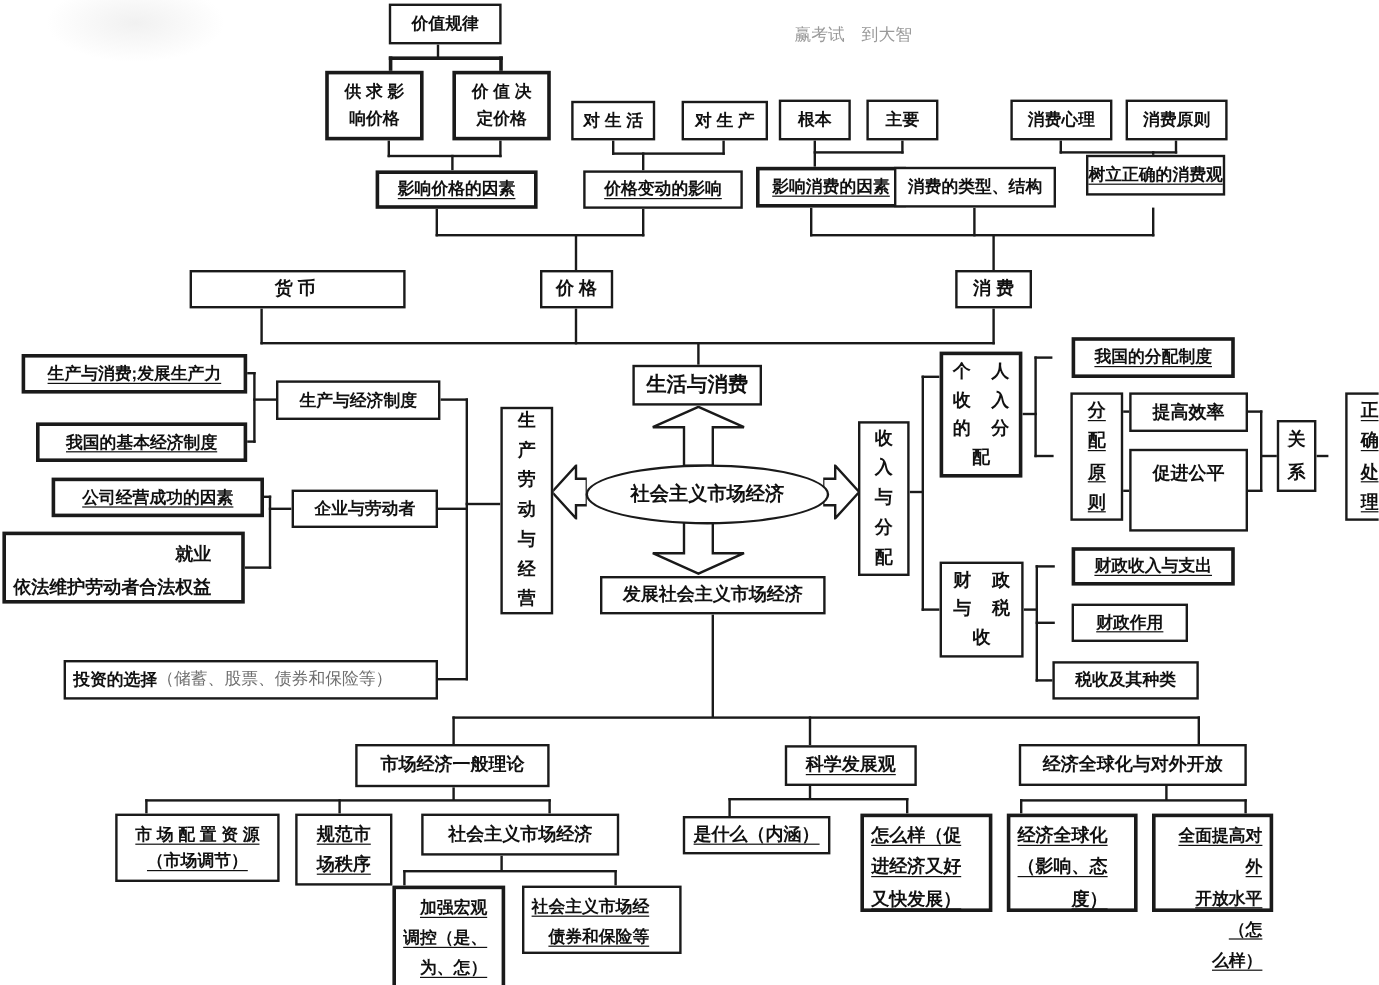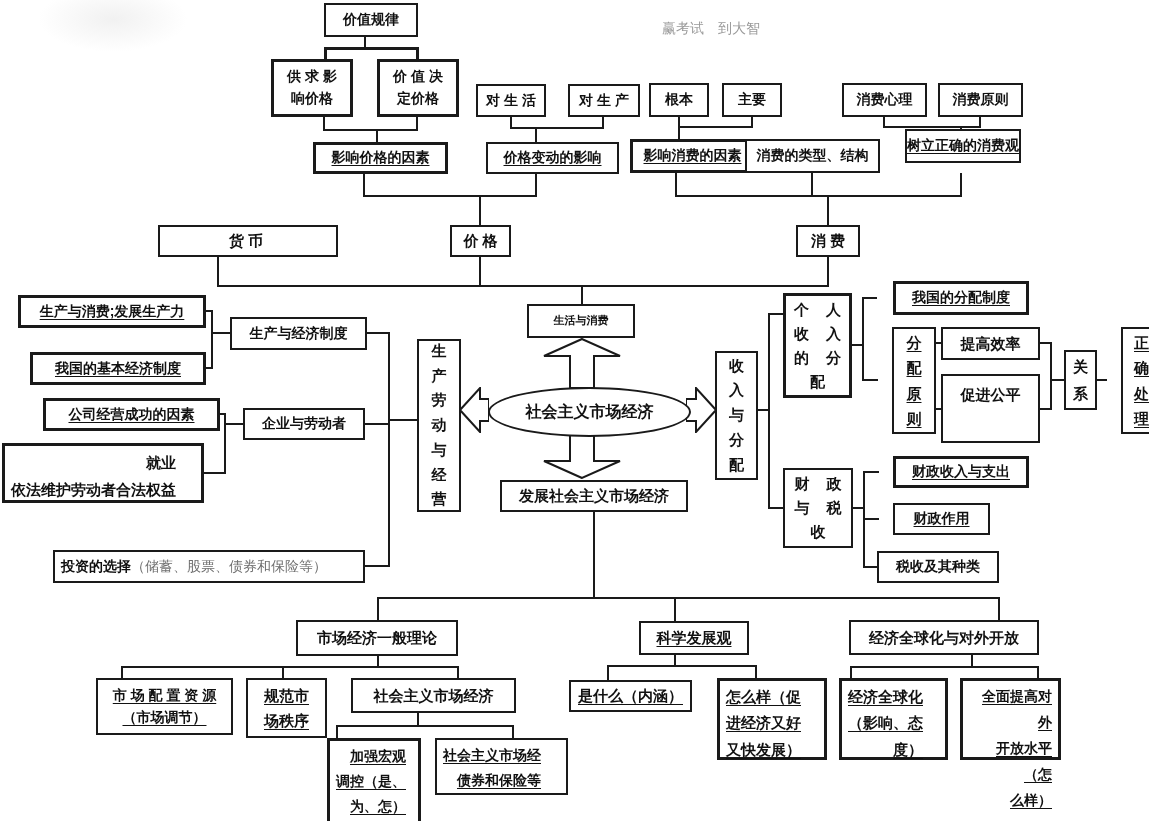--- a/index.html
+++ b/index.html
@@ -152,21 +152,21 @@
   <div class="bx bb u" style="left:297px;top:142px;width:135px;height:32px">影响价格的因素</div>
   <div class="bx u" style="left:470px;top:142px;width:133px;height:32px">价格变动的影响</div>
   <div class="bx bb u" style="left:614px;top:139px;width:125px;height:34px">影响消费的因素</div>
   <div class="bx" style="left:745px;top:139px;width:135px;height:34px">消费的类型、结构</div>
   <div class="bx u" style="left:889px;top:129px;width:116px;height:34px">树立正确的消费观</div>
 
   <div class="bx" style="left:158px;top:225px;width:180px;height:32px;font-size:15px;letter-spacing:4px">货币</div>
   <div class="bx" style="left:450px;top:225px;width:61px;height:32px;font-size:15px">价 格</div>
   <div class="bx" style="left:796px;top:225px;width:64px;height:32px;font-size:15px">消 费</div>
 
-  <div class="bx" style="left:527px;top:304px;width:108px;height:34px;font-size:11px">生活与消费</div>
+  <div class="bx" style="left:527px;top:304px;width:108px;height:34px;font-size:17px">生活与消费</div>
   <div class="ellipse" style="left:488px;top:387px;width:199px;height:46px">社会主义市场经济</div>
   <div class="bx pre vt" style="left:417px;top:339px;width:44px;height:173px">生
 产
 劳
 动
 与
 经
 营</div>
   <div class="bx pre vt" style="left:715px;top:351px;width:43px;height:129px">收
 入
@@ -206,21 +206,21 @@
 理</div>
 
   <div class="bx pre grid2" style="left:783px;top:468px;width:70px;height:80px">财 政
 与 税
 收</div>
   <div class="bx bb u" style="left:877px;top:456px;width:136px;height:32px">财政收入与支出</div>
   <div class="bx u" style="left:877px;top:503px;width:97px;height:32px">财政作用</div>
   <div class="bx" style="left:877px;top:551px;width:122px;height:32px">税收及其种类</div>
 
   <div class="bx" style="left:296px;top:620px;width:162px;height:36px;font-size:15px">市场经济一般理论</div>
-  <div class="bx u" style="left:623px;top:621px;width:110px;height:34px;font-size:15px">科学发展观</div>
+  <div class="bx u" style="left:638px;top:621px;width:110px;height:34px;font-size:15px">科学发展观</div>
   <div class="bx" style="left:849px;top:620px;width:190px;height:35px;font-size:15px">经济全球化与对外开放</div>
 
   <div class="bx pre u" style="left:80px;top:678px;width:137px;height:57px">市 场 配 置 资 源
 （市场调节）</div>
   <div class="bx pre u" style="left:230px;top:678px;width:81px;height:60px;font-size:15px;line-height:1.7">规范市
 场秩序</div>
   <div class="bx" style="left:351px;top:678px;width:165px;height:35px;font-size:15px">社会主义市场经济</div>
   <div class="bx bb pre u lt" style="left:311px;top:738px;width:94px;height:100px;line-height:1.8">加强宏观
 调控（是、
 为、怎）</div>

